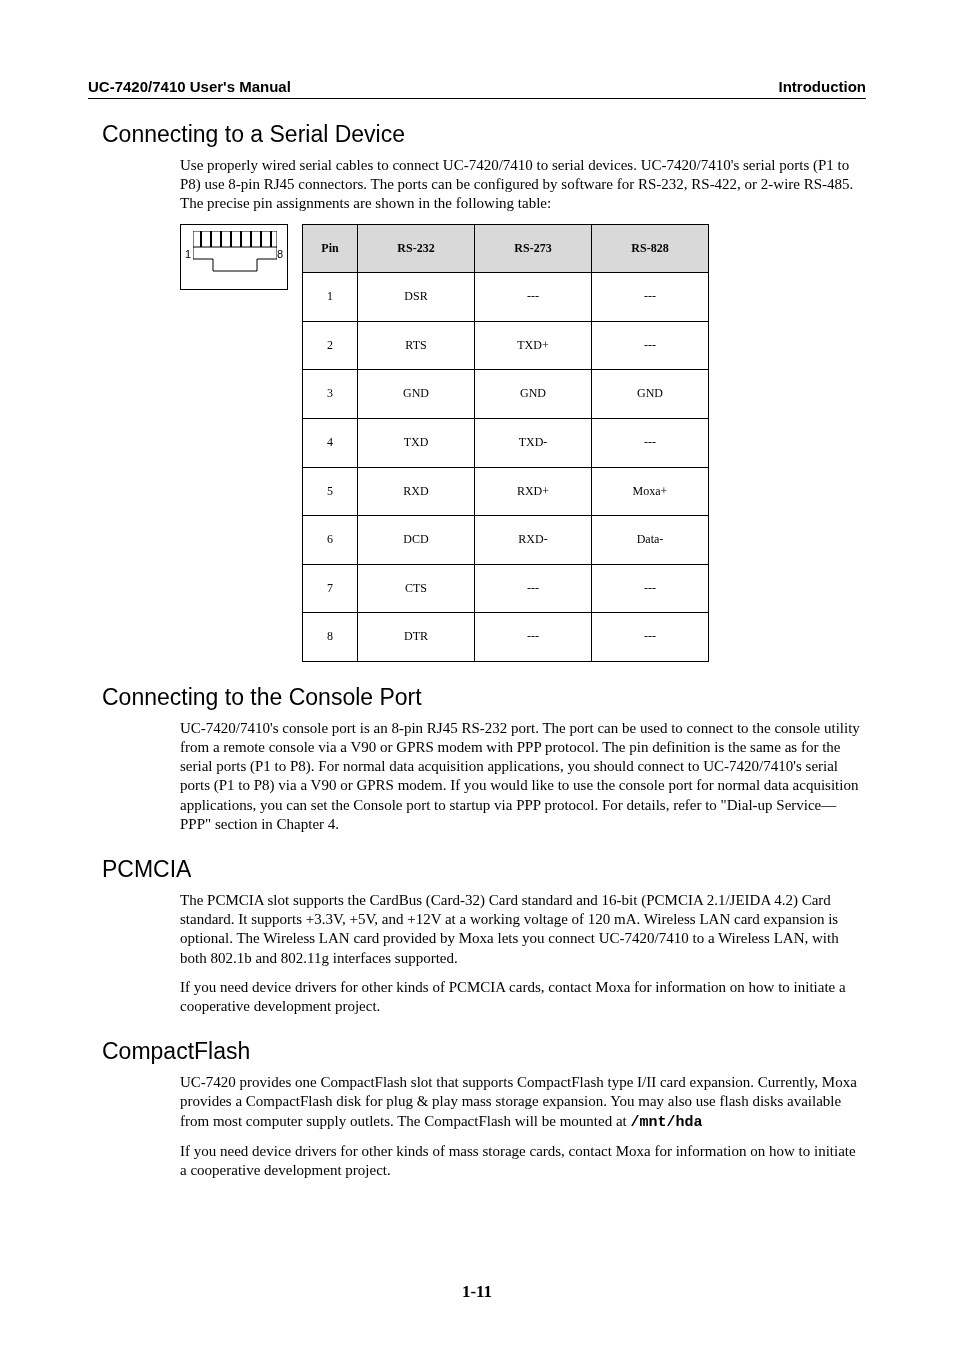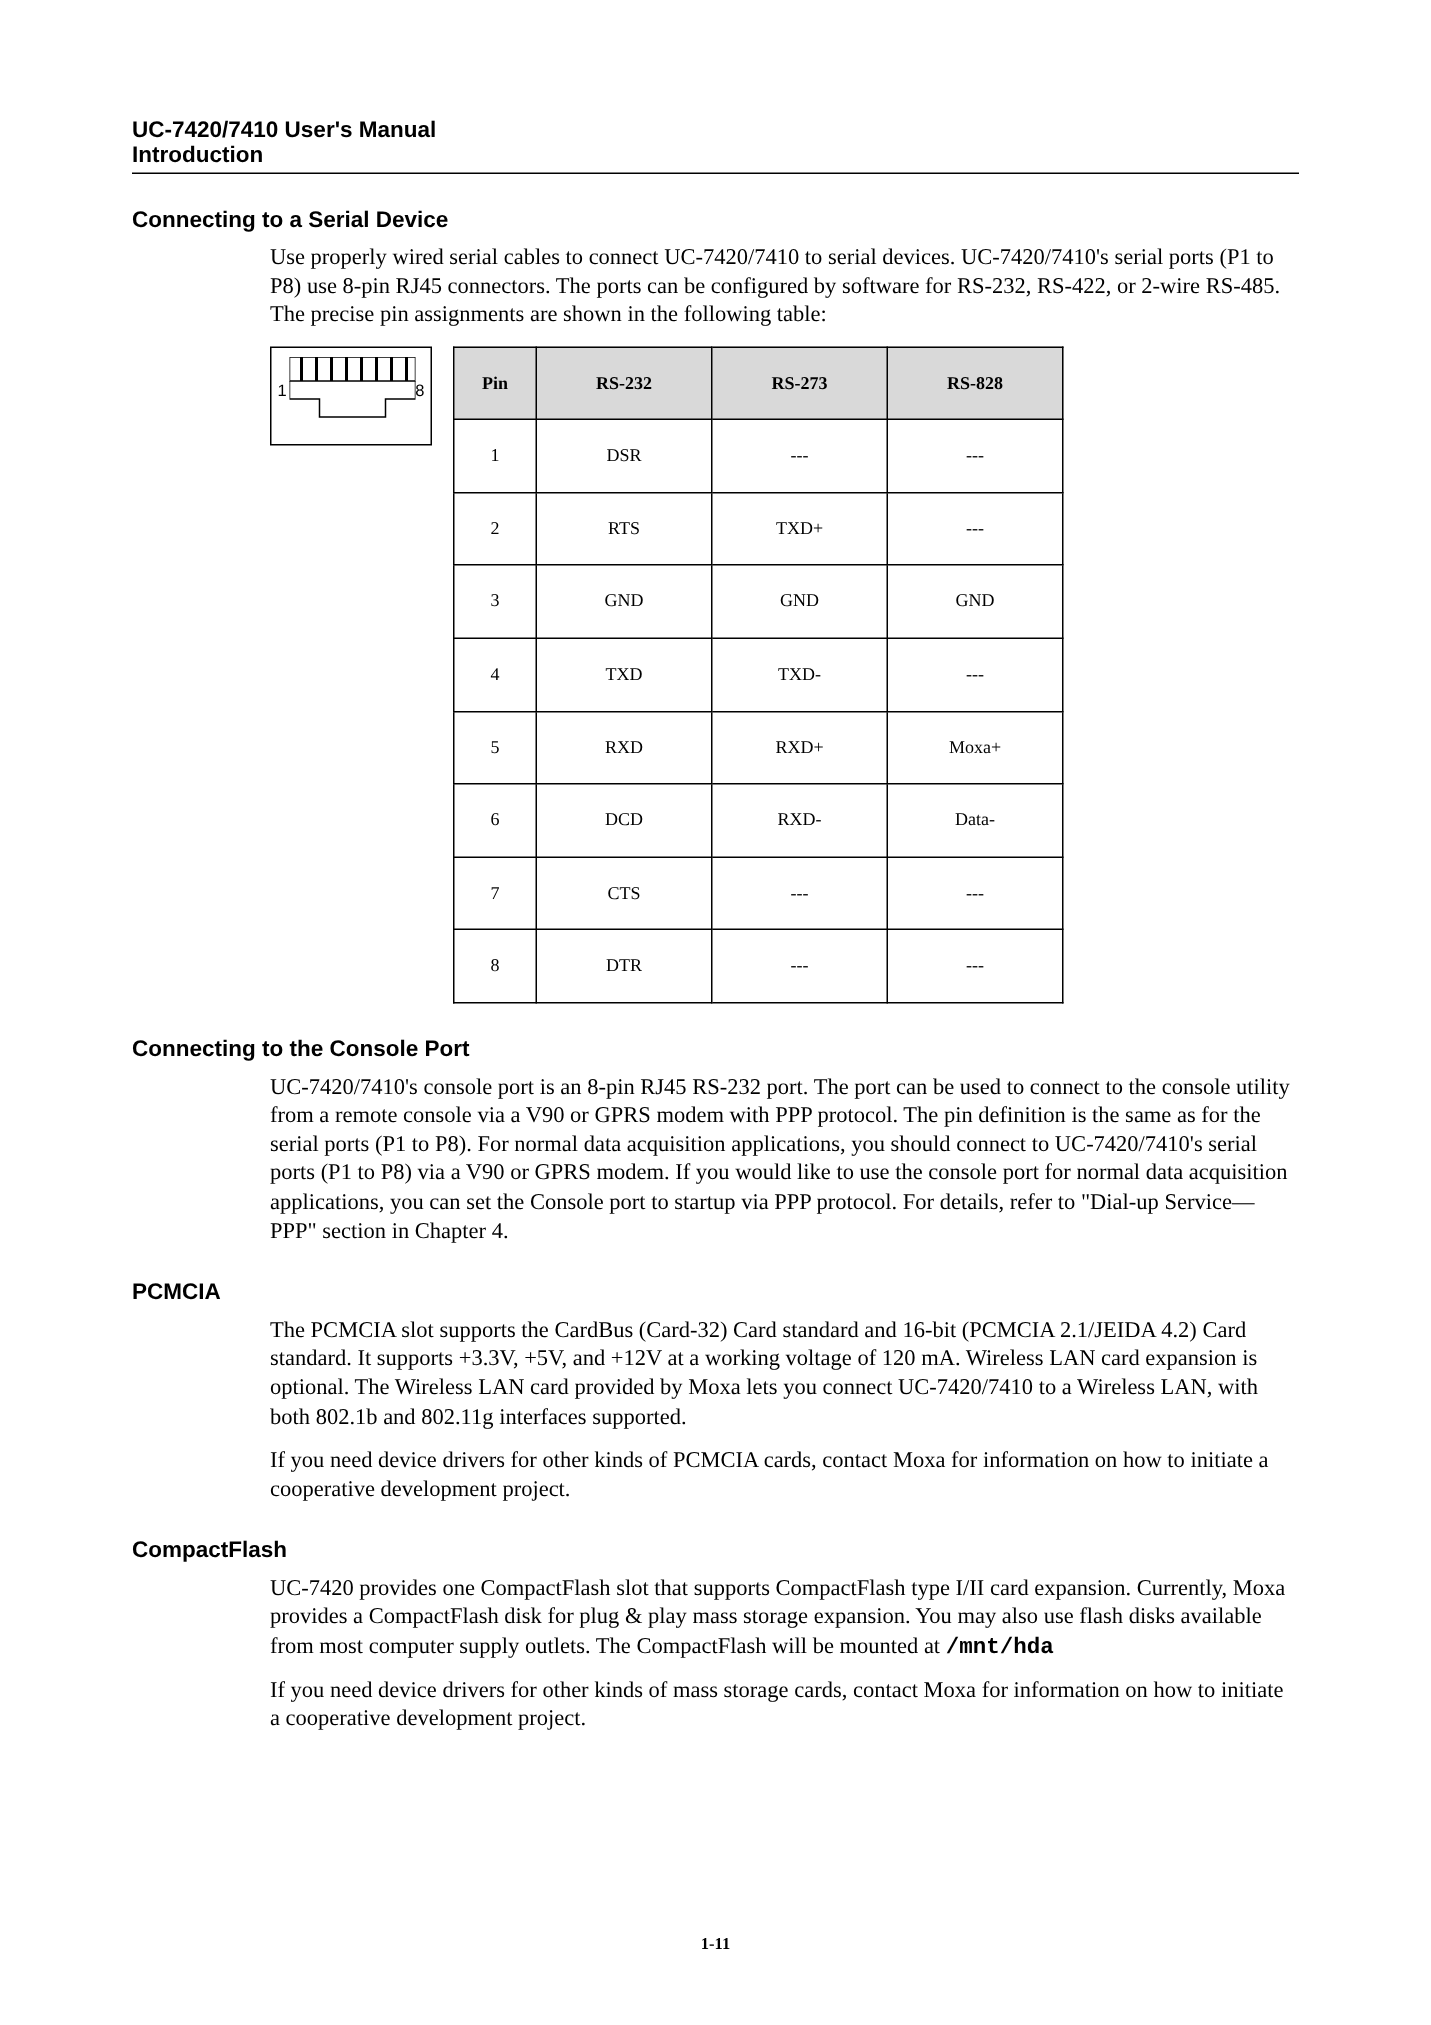--- a/index.html
+++ b/index.html
@@ -17,27 +17,26 @@
     padding: 78px 88px 0 88px;
   }
   .header-row {
     display: flex;
     justify-content: space-between;
     font-family: Arial, Helvetica, sans-serif;
     font-weight: bold;
     font-size: 15px;
     border-bottom: 1px solid #000;
     padding-bottom: 3px;
-    flex-direction: column;
   }
   h2.section {
     font-family: Arial, Helvetica, sans-serif;
-    font-weight: bold;
-    font-size: 15px;
-    margin: 22px 0 6px 0;
+    font-weight: normal;
+    font-size: 23px;
+    margin: 22px 0 6px 14px;
   }
   .body-block {
     margin-left: 92px;
     font-size: 15px;
     line-height: 1.28;
   }
   .body-block p { margin: 8px 0 10px 0; }
   .table-row { display: flex; align-items: flex-start; margin-top: 8px; }
   .connector-box {
     border: 1px solid #000;
@@ -72,21 +71,21 @@
   table.pin th:nth-child(2), table.pin td:nth-child(2) { width: 92px; }
   table.pin th:nth-child(3), table.pin td:nth-child(3) { width: 92px; }
   table.pin th:nth-child(4), table.pin td:nth-child(4) { width: 92px; }
   .mono { font-family: "Courier New", monospace; font-weight: bold; }
   .page-num {
     position: absolute;
     bottom: 48px;
     left: 0; right: 0;
     text-align: center;
     font-weight: bold;
-    font-size: 11px;
+    font-size: 17px;
   }
 </style>
 </head>
 <body>
 
 <div class="page">
   <div class="header-row">
     <span>UC-7420/7410 User's Manual</span>
     <span>Introduction</span>
   </div>

